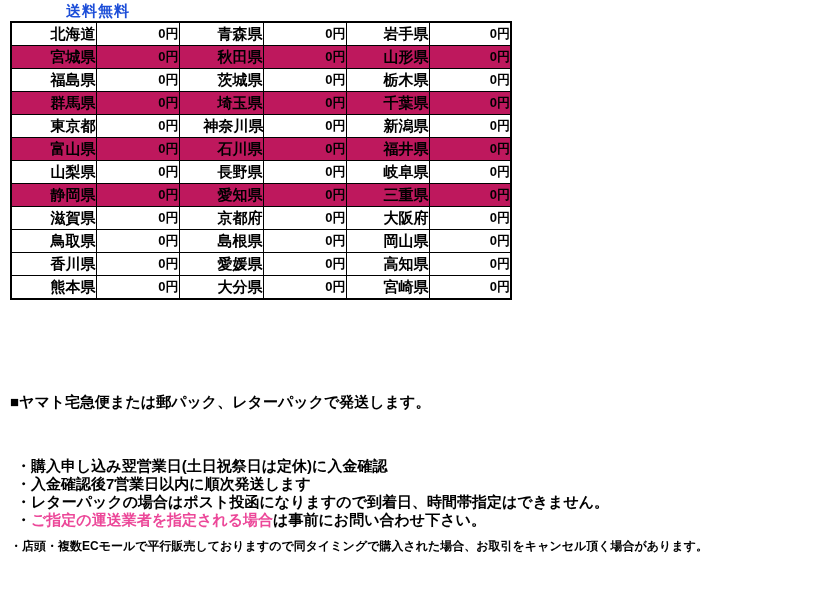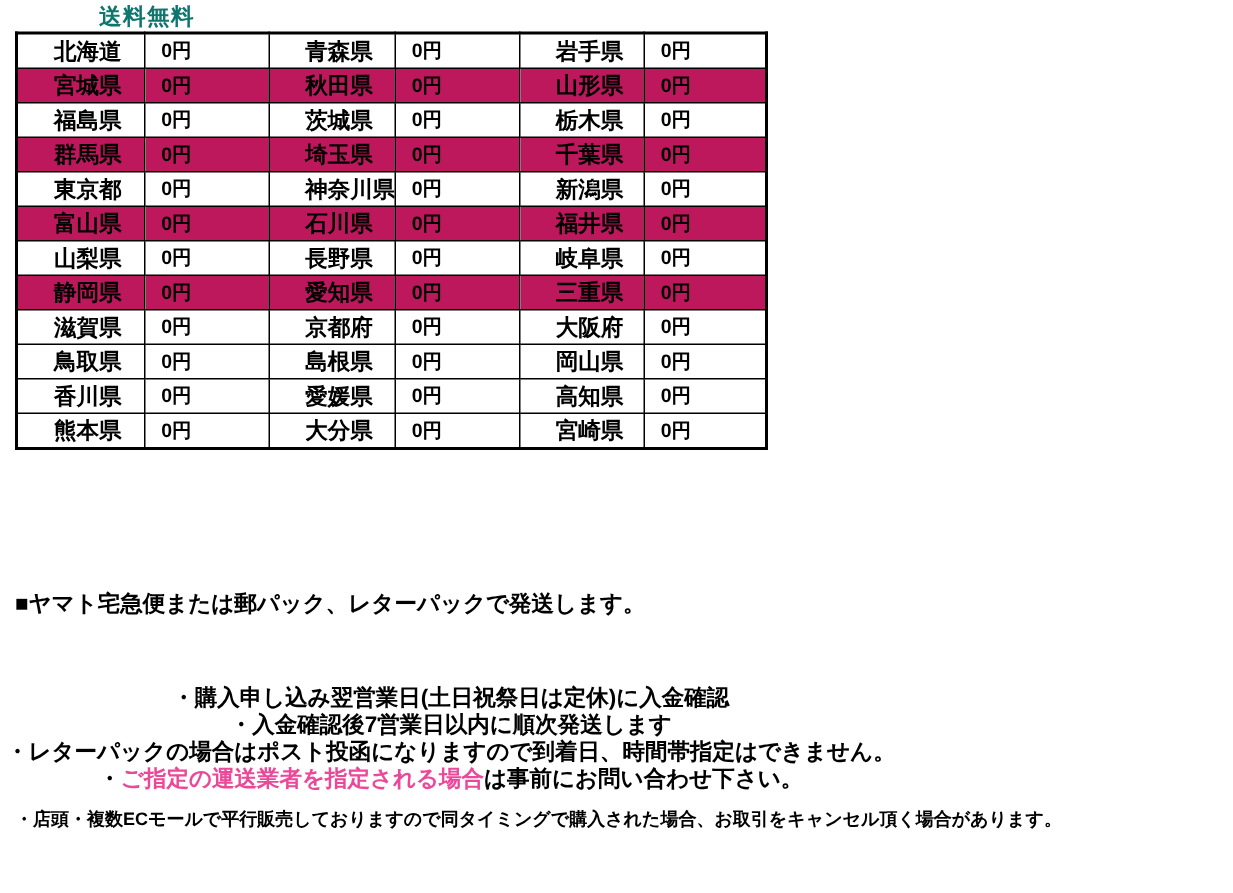--- a/index.html
+++ b/index.html
@@ -8,57 +8,56 @@
     background: #ffffff;
     position: relative;
     font-family: "Liberation Sans", "DejaVu Sans", sans-serif;
     font-weight: bold;
     color: #000000;
     overflow: hidden;
   }
   .free-shipping {
     position: absolute;
     left: 66px; top: 2px;
-    color: #0f766e;
+    color: #1d4ed8;
     font-size: 15px;
     letter-spacing: 1px;
   }
   .fee-table {
     position: absolute;
     left: 10px; top: 21px;
     width: 500px;
     border-collapse: collapse;
     table-layout: fixed;
     border: 2px solid #000000;
   }
   .fee-table td {
     border: 1px solid #000000;
     height: 22px;
     padding: 0;
     font-size: 15px;
     background: #ffffff;
     overflow: hidden;
     white-space: nowrap;
   }
-  .fee-table td.pref { text-align: left; padding-left: 24px; }
-  .fee-table td.fee  { text-align: left; padding-left: 11px; font-size: 13px; }
+  .fee-table td.pref { text-align: right; padding-left: 24px; }
+  .fee-table td.fee  { text-align: right; padding-left: 11px; font-size: 13px; }
   .fee-table tr.shade td { background: #be185d; }
   .heading {
     position: absolute;
     left: 10px; top: 393px;
     font-size: 15px;
     white-space: nowrap;
   }
   .bullets {
     position: absolute;
-    left: 4px; top: 457px;
+    left: 16px; top: 457px;
     font-size: 15px;
     line-height: 18px;
     white-space: nowrap;
-    text-align: center;
   }
   .bullets .red { color: #ec4899; }
   .small-note {
     position: absolute;
     left: 10px; top: 538px;
     font-size: 12px;
     white-space: nowrap;
   }
 </style>
 </head>

